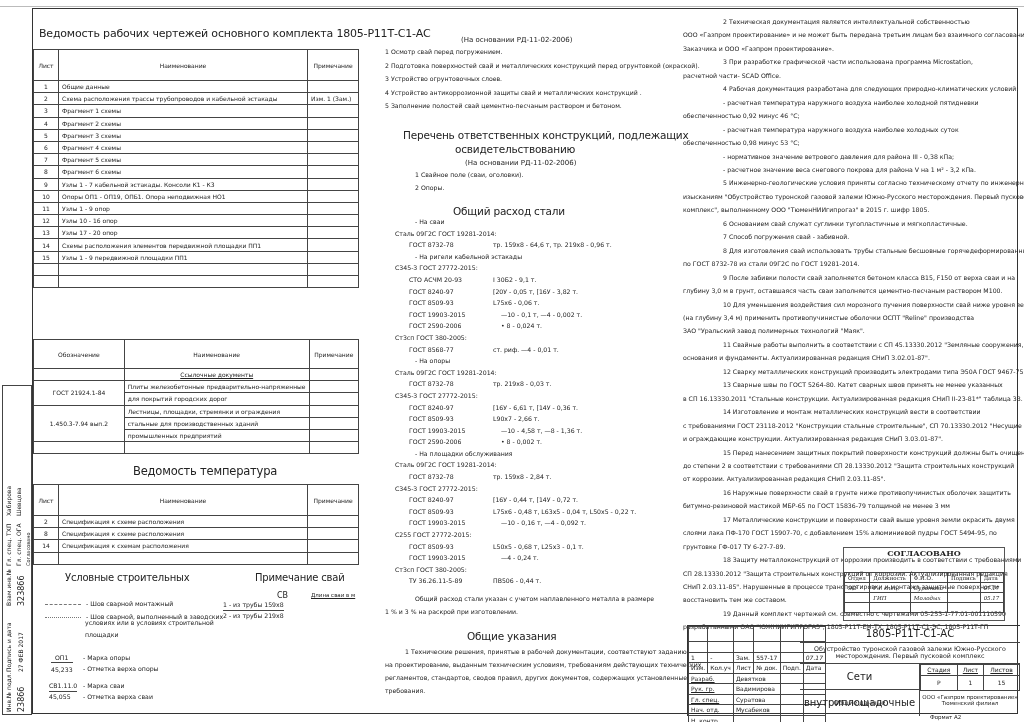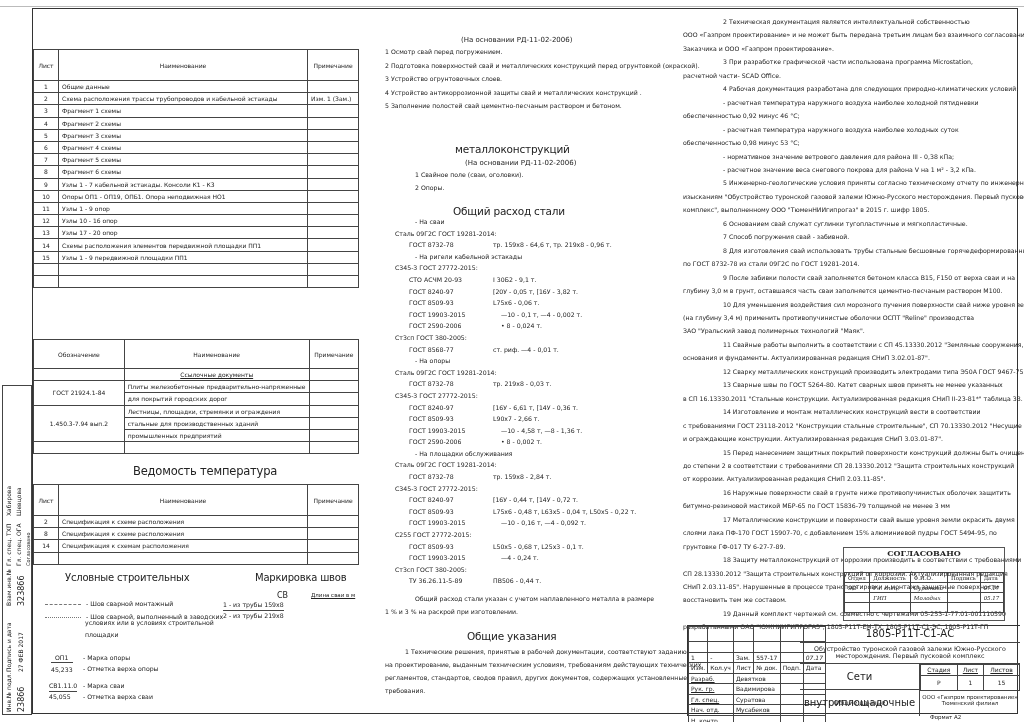--- a/index.html
+++ b/index.html
@@ -42,20 +42,21 @@
   <div class="abs rot" style="left:14px;top:220px;font-size:8px;">323866</div>
   <div class="abs rot" style="left:2px;top:180px;">Гл. спец. ТХП</div>
   <div class="abs rot" style="left:12px;top:180px;">Гл. спец. ОГА</div>
   <div class="abs rot" style="left:2px;top:130px;">Хабирова</div>
   <div class="abs rot" style="left:12px;top:130px;">Шевцова</div>
   <div class="abs rot" style="left:22px;top:180px;font-size:5px;">Согласовано</div>
 </div>
 
 <div class="sheet">
 
+  <div class="abs h title1">Ведомость рабочих чертежей основного комплекта 1805-Р11Т-С1-АС</div>
 
   <table class="abs tbl1">
     <thead>
       <tr>
         <th style="width:18px;">Лист</th>
         <th class="c">Наименование</th>
         <th style="width:44px;">Примечание</th>
       </tr>
     </thead>
     <tbody id="tbl1-body">
@@ -239,36 +240,37 @@
   <div class="abs t" style="left:22px;top:642px;">ОП1</div>
   <div class="abs t" style="left:18px;top:653px;border-top:0.8px solid #444;">45,233</div>
   <div class="abs t" style="left:50px;top:642px;">- Марка опоры</div>
   <div class="abs t" style="left:50px;top:653px;">- Отметка верха опоры</div>
 
   <div class="abs t" style="left:16px;top:671px;border-bottom:0.8px solid #444;line-height:11px;">СВ1.11.0</div>
   <div class="abs t" style="left:16px;top:682px;line-height:11px;">45,055</div>
   <div class="abs t" style="left:50px;top:671px;line-height:11px;">- Марка сваи</div>
   <div class="abs t" style="left:50px;top:682px;line-height:11px;">- Отметка верха сваи</div>
 
-  <div class="abs h" style="left:222px;top:563px;font-size:10px;">Маркировка швов</div>
+  <div class="abs h" style="left:222px;top:563px;font-size:10px;">Примечание свай</div>
   <div class="abs" style="left:244px;top:582px;font-size:8px;">СВ</div>
   <div class="abs t" style="left:278px;top:580px;text-decoration:underline;font-size:5.5px;">Длина сваи в м</div>
   <div class="abs t" style="left:190px;top:591px;border-bottom:0.8px solid #444;line-height:10px;">1 - из трубы 159х8</div>
   <div class="abs t" style="left:190px;top:602px;line-height:10px;">2 - из трубы 219х8</div>
 
   <div class="abs sub" style="left:428px;top:27px;">(На основании РД-11-02-2006)</div>
   <div class="abs" id="hidden-works-list" style="left:352px;top:36px;">
       <div class="t">1 Осмотр свай перед погружением.</div>
       <div class="t">2 Подготовка поверхностей свай и металлических конструкций перед огрунтовкой (окраской).</div>
       <div class="t">3 Устройство огрунтовочных слоев.</div>
       <div class="t">4 Устройство антикоррозионной защиты свай и металлических конструкций .</div>
       <div class="t">5 Заполнение полостей свай цементно-песчаным раствором и бетоном.</div>
     </div>
 
-  <div class="abs h" style="left:422px;top:134px;font-size:10.5px;">металлоконструкций</div>
+  <div class="abs h" style="left:370px;top:120px;font-size:10.5px;">Перечень ответственных конструкций, подлежащих</div>
+  <div class="abs h" style="left:422px;top:134px;font-size:10.5px;">освидетельствованию</div>
   <div class="abs sub" style="left:432px;top:150px;">(На основании РД-11-02-2006)</div>
   <div class="abs t" style="left:382px;top:159px;">1 Свайное поле (сваи, оголовки).</div>
   <div class="abs t" style="left:382px;top:172px;">2 Опоры.</div>
 
   <div class="abs h" style="left:420px;top:196px;font-size:10.5px;">Общий расход стали</div>
   <div class="abs" id="steel-list" style="left:362px;top:207px;">
       <div class="t" style="position: relative; height: 11.6px; line-height: 11.6px;">
         <span style="position:absolute;left:20px;">- На сваи</span>
     <span style="position:absolute;left:98px;"></span>
       </div>

